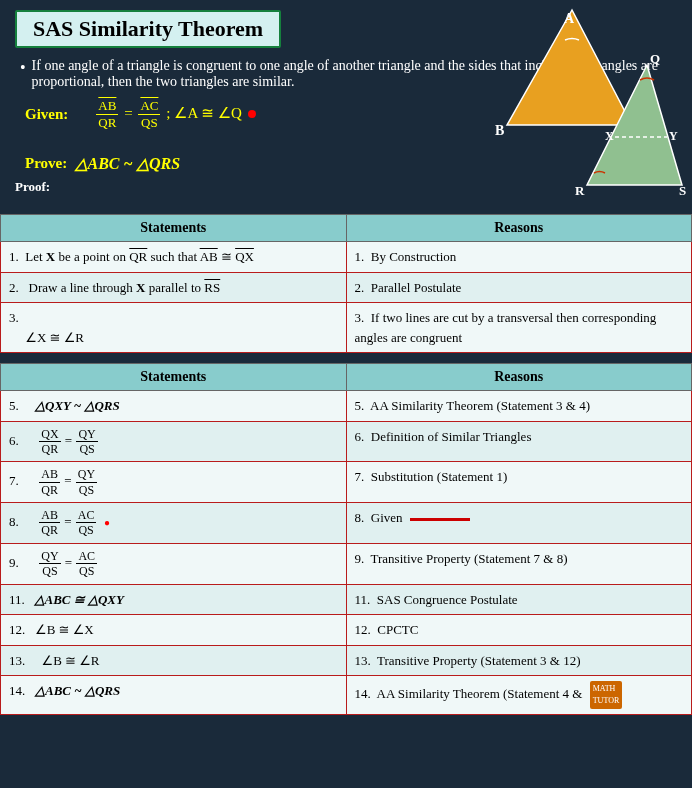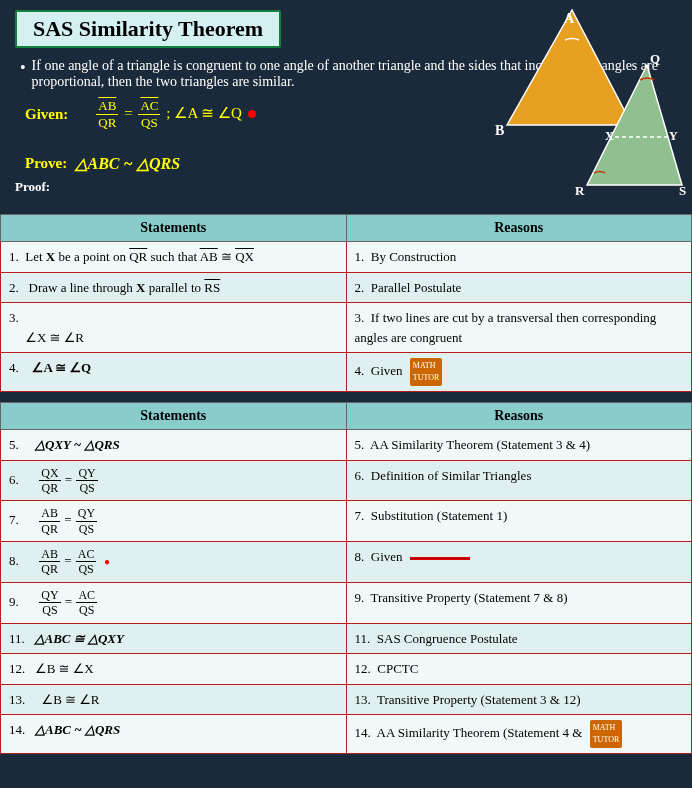--- a/index.html
+++ b/index.html
@@ -275,29 +275,20 @@
         <td>2.&nbsp; Parallel Postulate</td>
       </tr>
 
       <tr>
         <td>
           3.<br>&nbsp;&nbsp;&nbsp;&nbsp;&nbsp;∠X ≅ ∠R
         </td>
         <td>3.&nbsp; If two lines are cut by a transversal then corresponding angles are congruent</td>
       </tr>
 
-      <tr>
-        <td>
-          4. &nbsp;&nbsp;&nbsp;<b>∠A ≅ ∠Q</b>
-        </td>
-        <td>
-          4.&nbsp; Given
-          <span class="watermark">MATH<br>TUTOR</span>
-        </td>
-      </tr>
     </tbody>
   </table>
 </div>
 
 <div class="section-divider"></div>
 
 <div class="table-section">
   <table class="proof-table">
     <thead>
       <tr>

